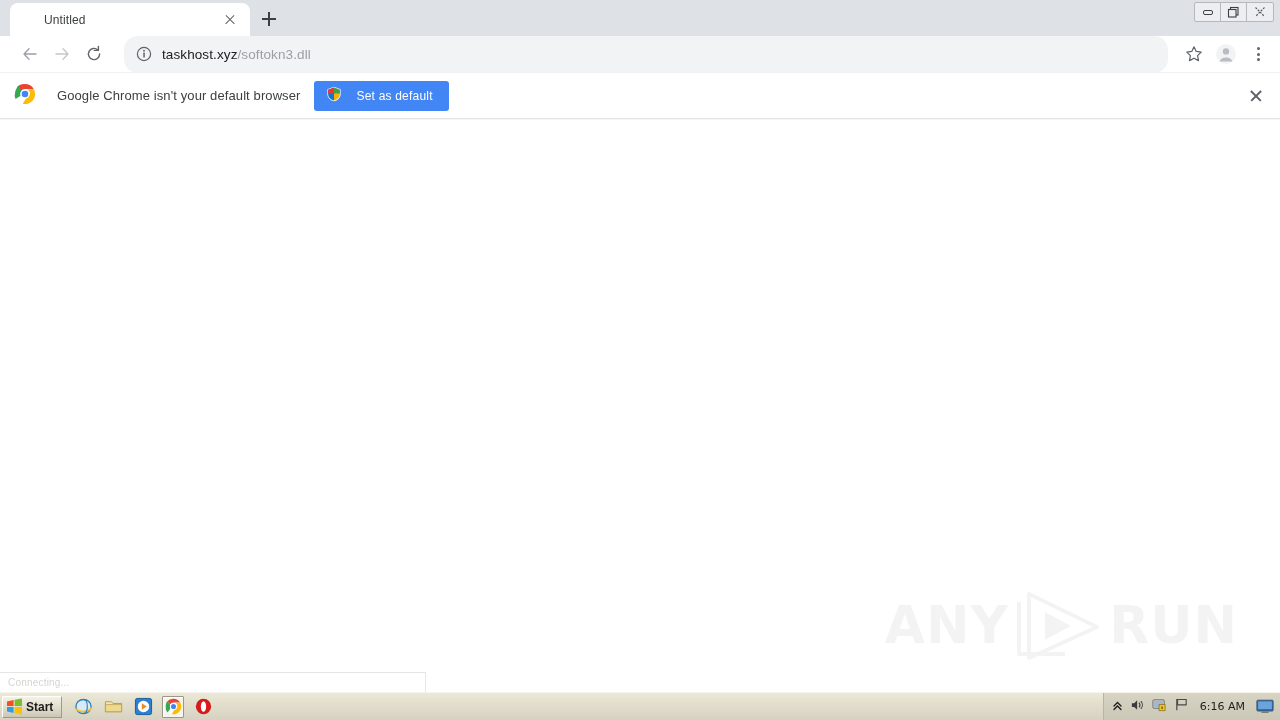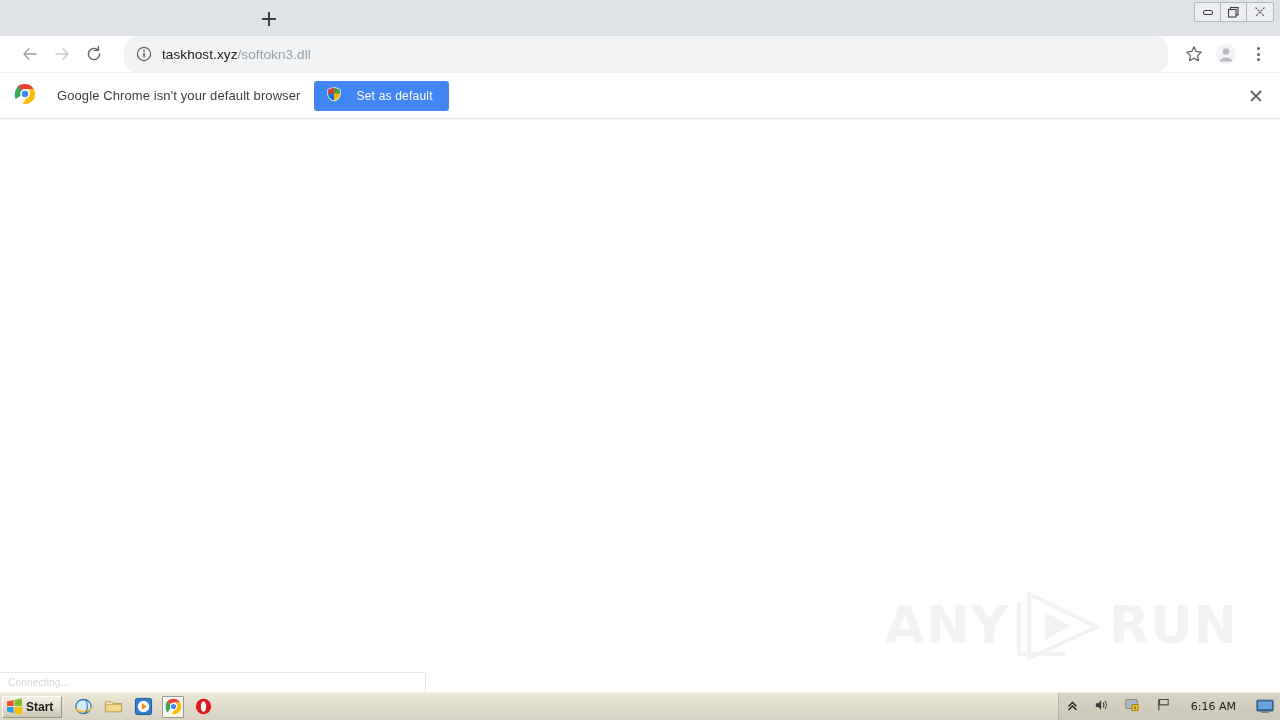--- a/index.html
+++ b/index.html
@@ -214,39 +214,43 @@
   }
   .ql-item.active {
     border: 1px solid #9a968a;
     background: #f6f4ec;
     box-shadow: inset 1px 1px 0 #fff;
   }
   .tray {
     margin-left: auto;
     height: 28px;
     display: flex; align-items: center;
-    gap: 16px;
+    gap: 7px;
     padding: 0 6px 0 8px;
     background: linear-gradient(to bottom, #d8d4c4, #cbc7b6);
     border-left: 1px solid #b9b5a5;
   }
   .tray-clock {
     font-family: "DejaVu Sans", sans-serif;
     font-size: 11px; color: #1c1c1c;
     margin: 0 4px;
   }
   .showdesk { width: 18px; height: 16px; }
 </style>
 </head>
 <body>
 
 <div class="browser">
 
   <div class="tabstrip">
 
+    <div class="tab">
+      <span class="tab-title">Untitled</span>
+      <span class="tab-close"></span>
+    </div>
 
     <div class="newtab"></div>
 
     <div class="wincontrols">
       <div class="winbtn">
         <span class="min-bar"></span>
       </div>
       <div class="winbtn">
         <svg width="13" height="13" viewBox="0 0 13 13">
           <rect x="3.5" y="1.5" width="7.5" height="7.5" fill="none" stroke="#3d4043" stroke-width="1.1"></rect>

